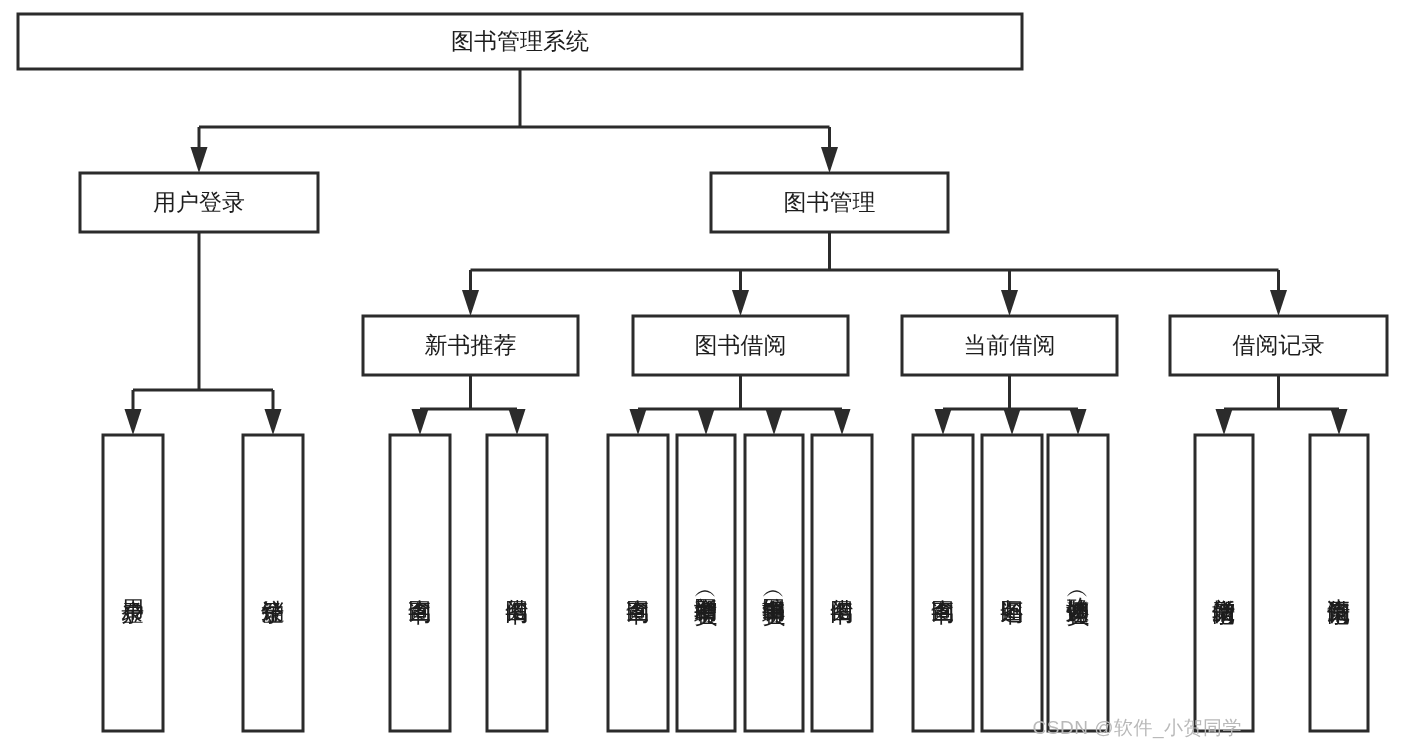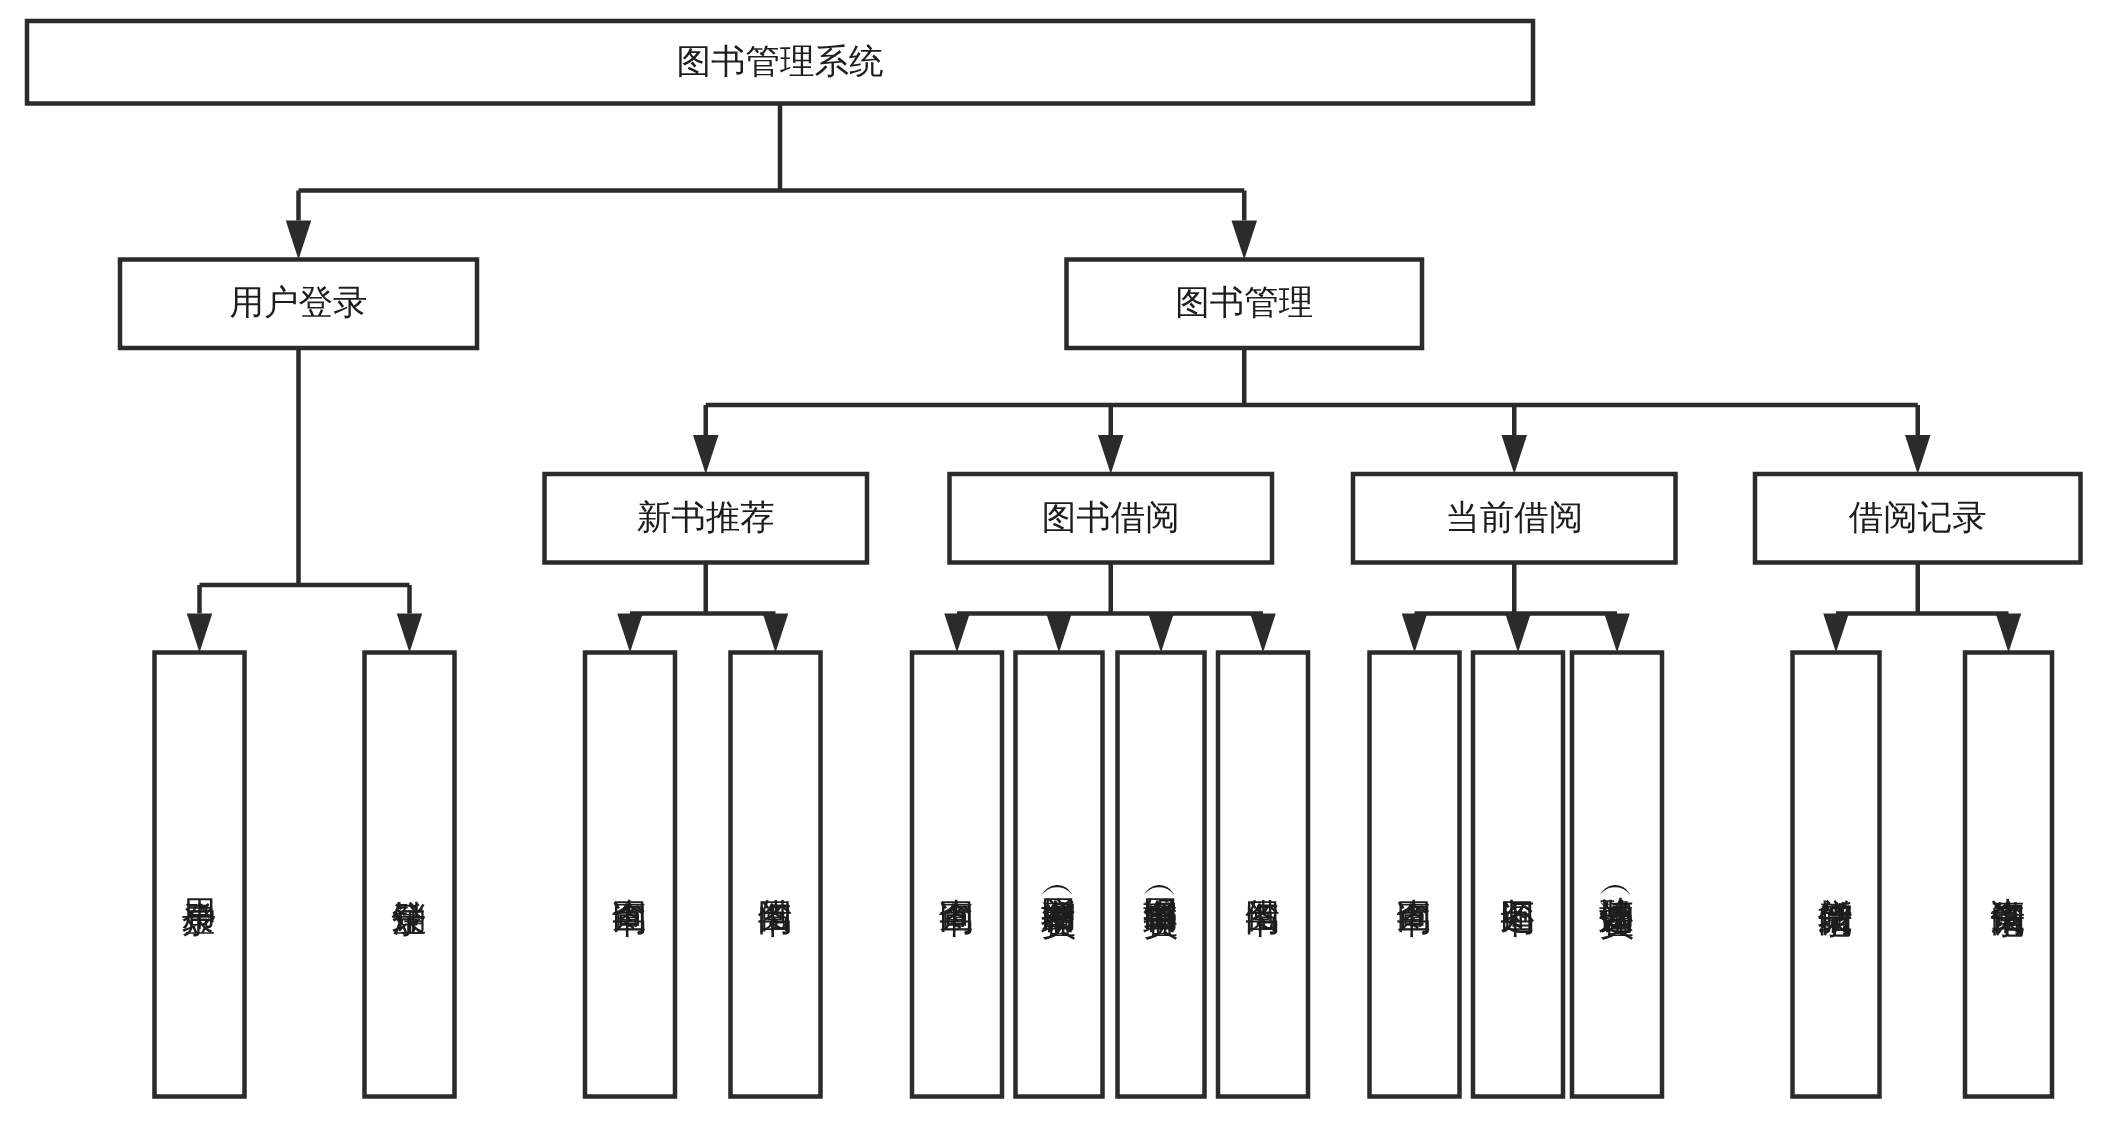--- a/index.html
+++ b/index.html
@@ -248,13 +248,14 @@
       <div class="node-label-v" style="left: 608px; top: 435px; width: 60px; height: 296px;">查询图书</div>
       <div class="node-label-v" style="left: 677px; top: 435px; width: 58px; height: 296px;">新增图书（管理员）</div>
       <div class="node-label-v" style="left: 745px; top: 435px; width: 58px; height: 296px;">编辑图书（管理员）</div>
       <div class="node-label-v" style="left: 812px; top: 435px; width: 60px; height: 296px;">借阅图书</div>
       <div class="node-label-v" style="left: 913px; top: 435px; width: 60px; height: 296px;">查询图书</div>
       <div class="node-label-v" style="left: 982px; top: 435px; width: 60px; height: 296px;">归还图书</div>
       <div class="node-label-v" style="left: 1048px; top: 435px; width: 60px; height: 296px;">确认归还（管理员）</div>
       <div class="node-label-v" style="left: 1195px; top: 435px; width: 58px; height: 296px;">新增借阅记录</div>
       <div class="node-label-v" style="left: 1310px; top: 435px; width: 58px; height: 296px;">查询借阅记录</div>
     </div>
+  <div class="watermark">CSDN @软件_小贺同学</div>
 </div>
 
 </body></html>

